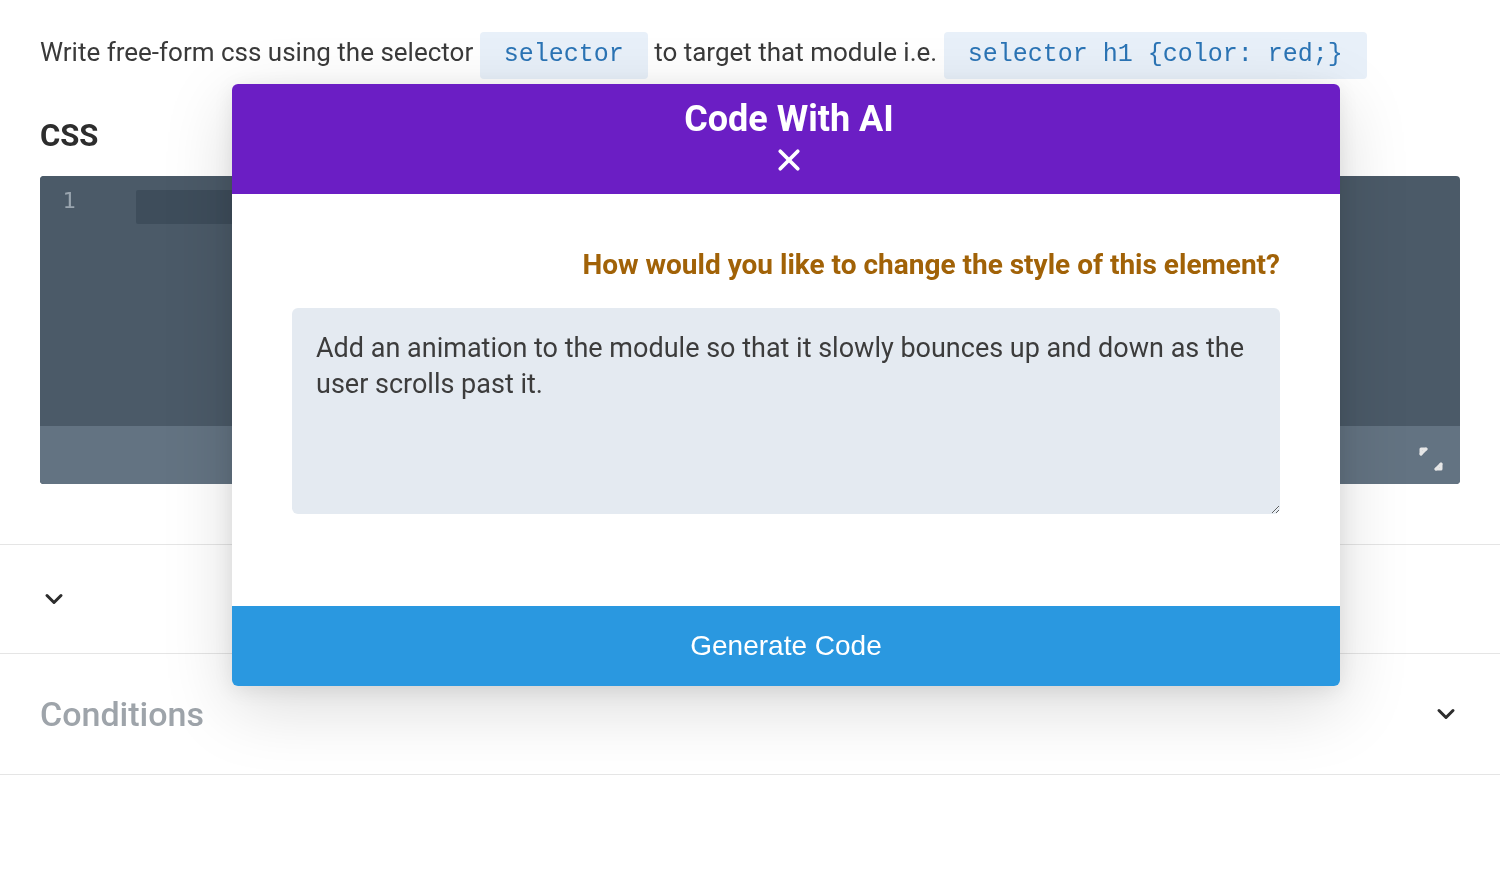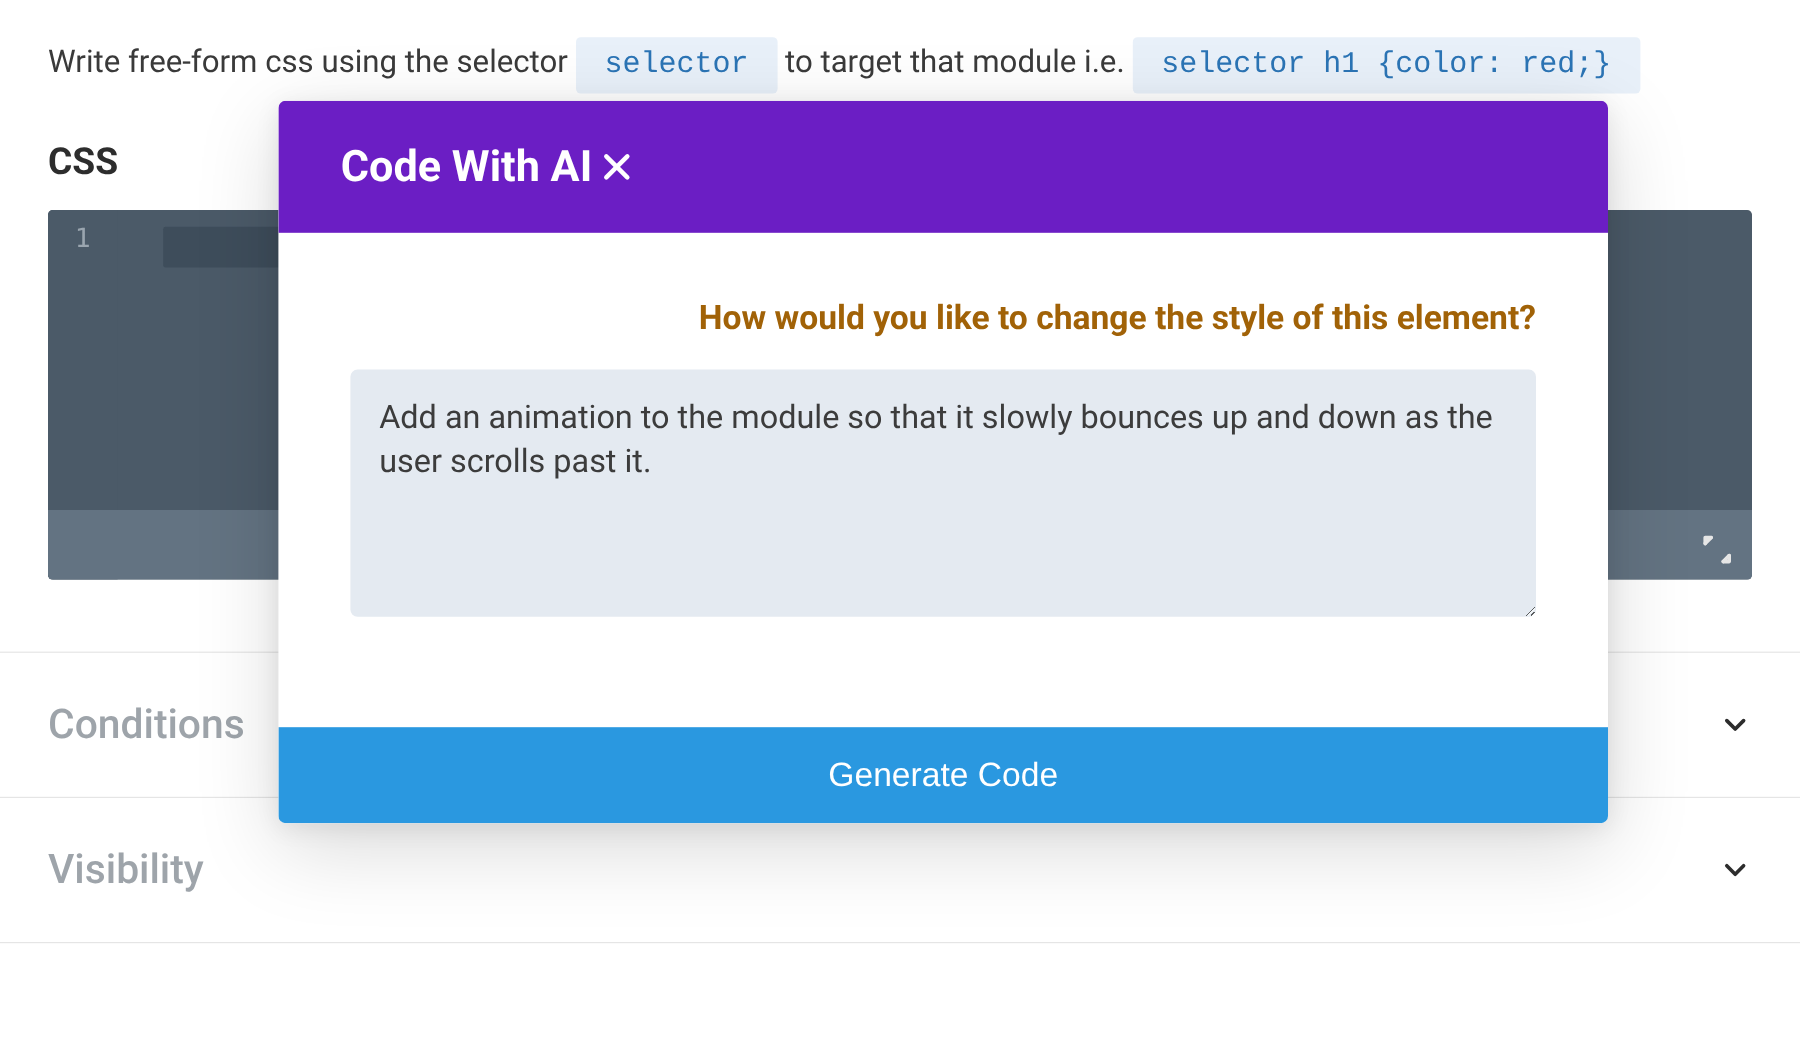--- a/index.html
+++ b/index.html
@@ -130,22 +130,23 @@
     border-radius: 6px;
     box-shadow: 0 20px 70px rgba(0,0,0,0.15), 0 4px 20px rgba(0,0,0,0.08);
     overflow: hidden;
   }
 
   .modal-header {
     background: #6b1ec4;
     height: 110px;
     display: flex;
     align-items: center;
-    justify-content: flex-start;
+    justify-content: center;
     padding: 0 46px 0 52px;
+    flex-direction: column;
   }
 
   .modal-title {
     color: #ffffff;
     font-size: 36px;
     font-weight: 700;
   }
 
   .modal-close {
     color: #ffffff;
@@ -227,30 +228,29 @@
           <path d="M4 8 L4 4 L8 4"></path>
         <path d="M16 20 L20 16"></path>
           <path d="M20 16 L20 20 L16 20"></path>
       </svg>
     </div>
   </div>
 
   <div class="accordion-divider"></div>
 
   <div class="accordion-row">
-    <span class="label">Conditions</span>
     <span class="chev">
       <svg width="28" height="28" viewBox="0 0 24 24" fill="none" stroke="#2d2d2d" stroke-width="2.6" stroke-linecap="round" stroke-linejoin="round">
           <polyline points="6 9 12 15 18 9"></polyline>
         </svg>
     </span>
   </div>
 
   <div class="accordion-row">
-    <span class="label">Visibility</span>
+    <span class="label">Conditions</span>
     <span class="chev">
       <svg width="28" height="28" viewBox="0 0 24 24" fill="none" stroke="#2d2d2d" stroke-width="2.6" stroke-linecap="round" stroke-linejoin="round">
           <polyline points="6 9 12 15 18 9"></polyline>
         </svg>
     </span>
   </div>
 
 </div>
 
 <div class="modal">

